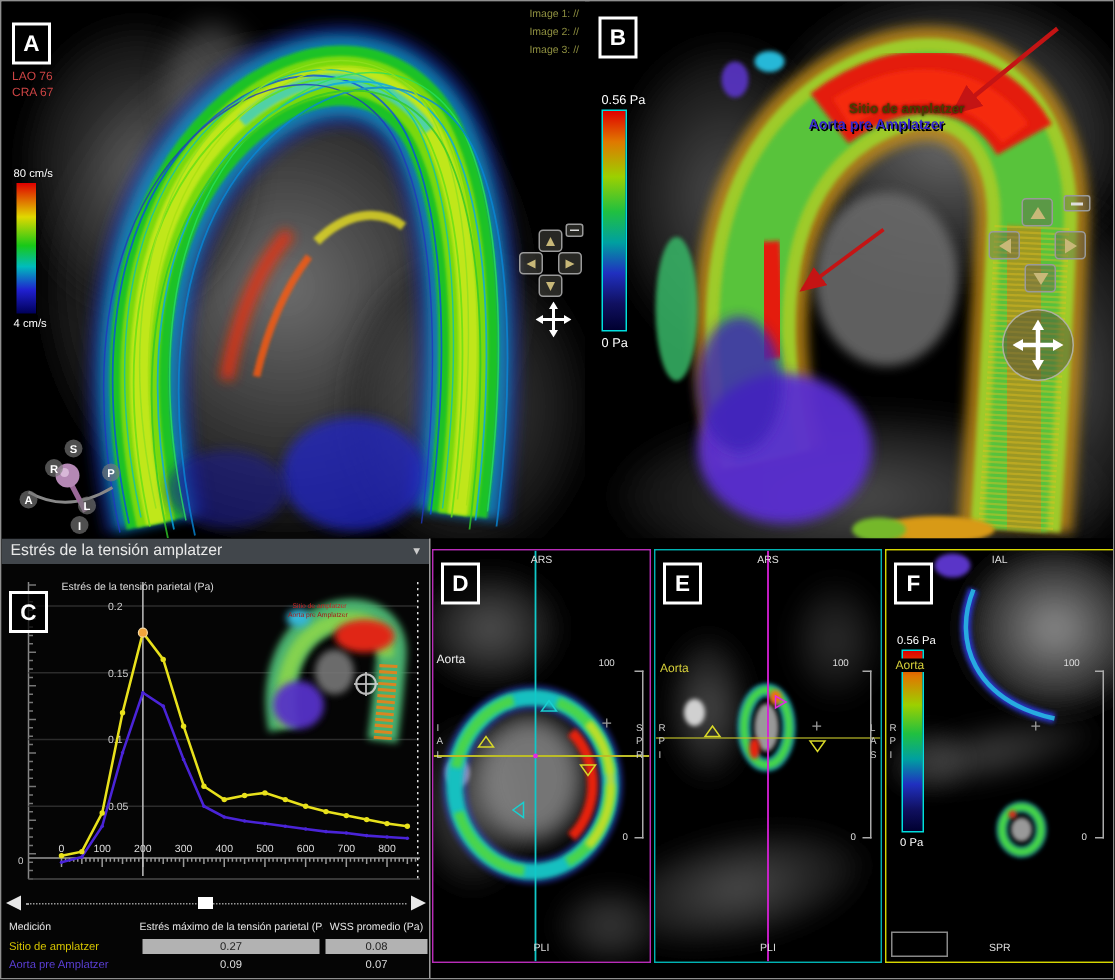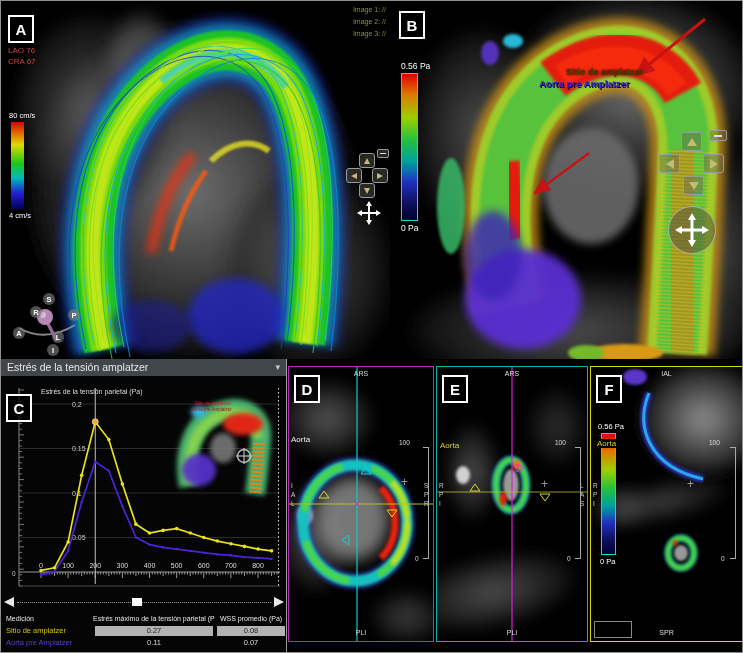--- a/index.html
+++ b/index.html
@@ -498,21 +498,21 @@
           <div class="c2">Estrés máximo de la tensión parietal (Pa)</div>
           <div class="c3">WSS promedio (Pa)</div>
         </div>
         <div class="t-row">
           <div class="c1" style="color:#d6c400;">Sitio de amplatzer</div>
           <div class="c2 sel-cell">0.27</div>
           <div class="c3 sel-cell">0.08</div>
         </div>
         <div class="t-row">
           <div class="c1" style="color:#5b3fd6;">Aorta pre Amplatzer</div>
-          <div class="c2">0.11</div>
+          <div class="c2">0.09</div>
           <div class="c3">0.07</div>
         </div>
       </div>
     </div>
   </div>
 
   <div class="panel mpr" id="panelD" style="left:287px;width:146px;border:1px solid #b82cb8;">
     <svg width="144" height="274" viewBox="0 0 144 274">
       <defs>
         <radialGradient id="gD">

